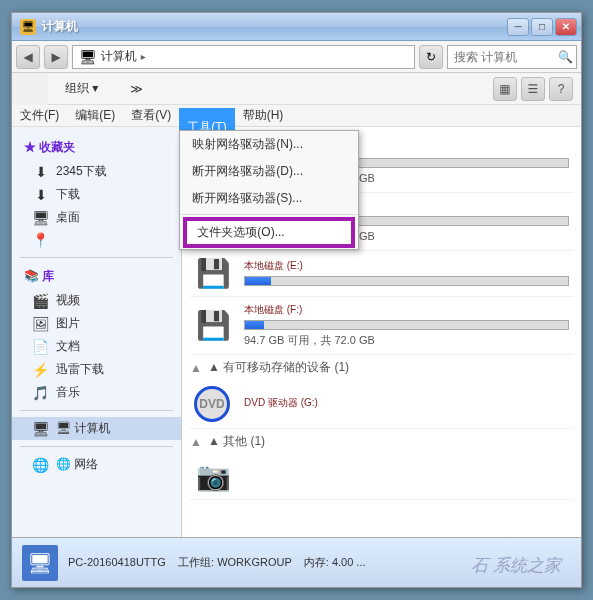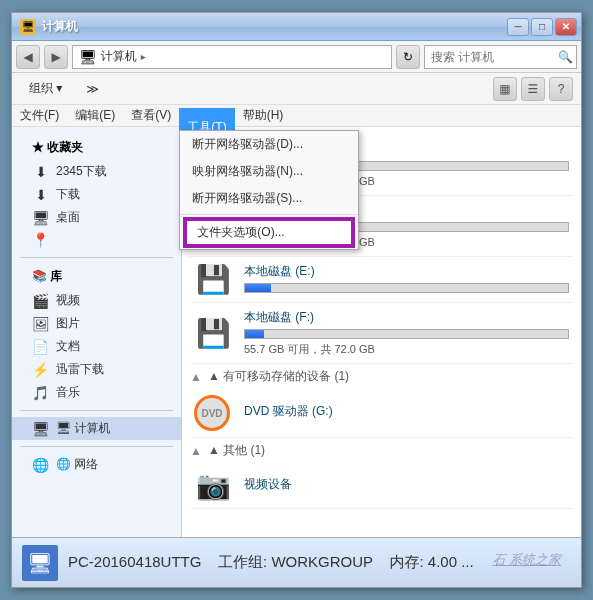--- a/index.html
+++ b/index.html
@@ -128,21 +128,21 @@
       align-items: center;
       justify-content: center;
       cursor: pointer;
     }
     .search-wrapper {
       position: relative;
       display: flex;
       align-items: center;
     }
     .search-wrapper input {
-      width: 153px;
+      width: 130px;
       height: 24px;
       border: 1px solid #aaa;
       background: #fff;
       padding: 0 24px 0 6px;
       font-size: 12px;
       color: #999;
       outline: none;
     }
     .search-icon-btn {
       position: absolute;
@@ -150,22 +150,23 @@
       color: #666;
       font-size: 12px;
     }
     
     .toolbar {
       background: #f5f5f5;
       height: 32px;
       display: flex;
       align-items: center;
       padding: 0 8px;
-      gap: 6px;
+      gap: 14px;
       border-bottom: 1px solid #ddd;
+      margin-left: 36px;
     }
     .toolbar-btn {
       height: 26px;
       padding: 0 8px;
       background: transparent;
       border: 1px solid transparent;
       border-radius: 3px;
       cursor: pointer;
       display: flex;
       align-items: center;
@@ -250,23 +251,23 @@
       overflow-y: auto;
       padding: 8px 0;
       flex-shrink: 0;
     }
     .sidebar-section {
       margin-bottom: 6px;
     }
     .sidebar-section-title {
       display: flex;
       align-items: center;
-      padding: 4px 20px;
-      font-size: 12px;
-      color: #000000;
+      padding: 4px 12px;
+      font-size: 12px;
+      color: #6d28d9;
       font-weight: bold;
       cursor: pointer;
     }
     .sidebar-item {
       display: flex;
       align-items: center;
       padding: 3px 8px 3px 20px;
       cursor: pointer;
       font-size: 12px;
       color: #333;
@@ -314,22 +315,22 @@
     .drive-icon {
       font-size: 28px;
       width: 40px;
       text-align: center;
       flex-shrink: 0;
     }
     .drive-info {
       flex: 1;
     }
     .drive-name {
-      font-size: 12px;
-      color: #0c4a6e;
+      font-size: 10px;
+      color: #7f1d1d;
       margin-bottom: 3px;
     }
     .drive-bar-container {
       height: 10px;
       background: #ddd;
       border: 1px solid #aaa;
       margin-bottom: 3px;
       position: relative;
     }
     .drive-bar-fill {
@@ -364,32 +365,31 @@
       display: flex;
       align-items: center;
       justify-content: center;
       color: #fff;
       font-size: 20px;
     }
     .status-info {
       flex: 1;
     }
     .status-line {
-      font-size: 15px;
+      font-size: 11px;
       color: #333;
       line-height: 1.5;
     }
     .status-watermark {
       position: absolute;
       right: 20px;
-      bottom: 18px;
-      font-size: 13px;
+      bottom: 10px;
+      font-size: 17px;
       color: rgba(100,100,150,0.5);
       font-style: italic;
-      text-decoration: underline;
     }
     
     ::-webkit-scrollbar { width: 12px; }
     ::-webkit-scrollbar-track { background: #f0f0f0; }
     ::-webkit-scrollbar-thumb { background: #bbb; border: 1px solid #aaa; }
   </style>
 </head>
 <body>
 
 <div class="window">
@@ -439,24 +439,24 @@
       <span>编辑(E)</span>
     </div>
     <div class="menu-item">
       <span>查看(V)</span>
     </div>
     <div class="menu-item active" style="position:relative;margin-top:24px;">
       <span>工具(T)</span>
 
       <div class="dropdown-menu">
         <div class="dropdown-item">
+          <span>映射网络驱动器(N)...</span>
+        </div>
+        <div class="dropdown-item">
           <span>断开网络驱动器(D)...</span>
-        </div>
-        <div class="dropdown-item">
-          <span>映射网络驱动器(N)...</span>
         </div>
         <div class="dropdown-item">
           <span>断开网络驱动器(S)...</span>
         </div>
         <div class="dropdown-separator"></div>
         <div class="dropdown-item highlighted">
           <span>文件夹选项(O)...</span>
         </div>
       </div>
     </div>
@@ -569,47 +569,44 @@
       </div>
 
       <div class="drive-item">
         <div class="drive-icon">💾</div>
         <div class="drive-info">
           <div class="drive-name">本地磁盘 (F:)</div>
           <div class="drive-bar-container">
             <div class="drive-bar-fill" style="width:6%"></div>
           </div>
           <div class="drive-size">
-            <span>55.7 GB 可用</span>，共 <span>72.0 GB</span>
+            <span>94.7 GB 可用</span>，共 <span>72.0 GB</span>
           </div>
         </div>
       </div>
 
       <div class="content-section-header">
         <span class="section-arrow">▲</span>
         <span>▲ 有可移动存储的设备 (1)</span>
       </div>
       <div class="drive-item">
         <div class="dvd-icon">
-          <div style="width:36px;height:36px;background:#e0e0e0;border-radius:50%;border:3px solid #f97316;display:flex;align-items:center;justify-content:center;font-size:10px;color:#888;font-weight:bold;">DVD</div>
+          <div style="width:36px;height:36px;background:#e0e0e0;border-radius:50%;border:3px solid #1d4ed8;display:flex;align-items:center;justify-content:center;font-size:12px;color:#888;font-weight:bold;">DVD</div>
         </div>
         <div class="drive-info">
           <div class="drive-name">DVD 驱动器 (G:)</div>
         </div>
       </div>
 
       <div class="content-section-header">
         <span class="section-arrow">▲</span>
         <span>▲ 其他 (1)</span>
       </div>
       <div class="drive-item">
         <div class="drive-icon">📷</div>
-        <div class="drive-info">
-          <div class="drive-name">视频设备</div>
-        </div>
       </div>
 
     </div>
   </div>
 
   <div class="status-bar" style="position:relative;">
     <div class="status-pc-icon">🖥</div>
     <div class="status-info">
       <div class="status-line">
         <span>PC-20160418UTTG</span>

